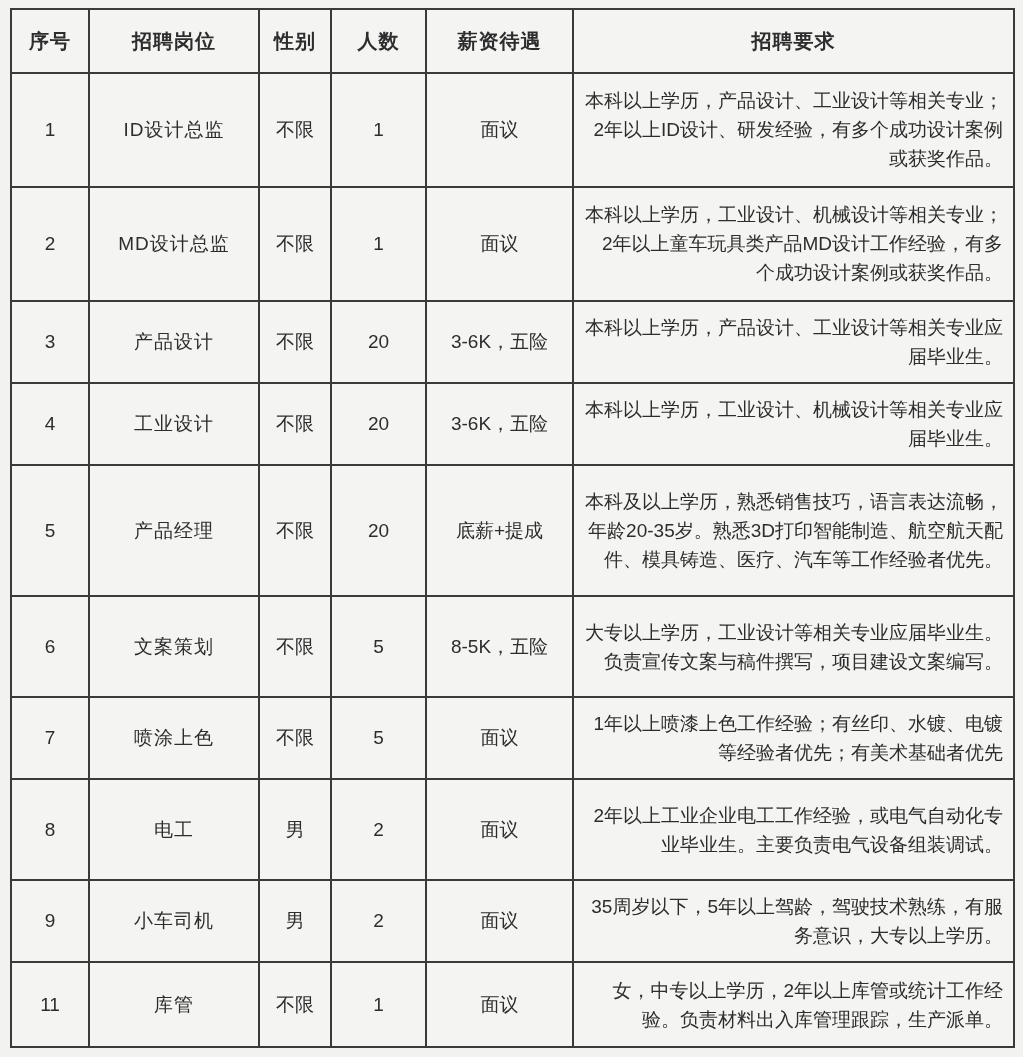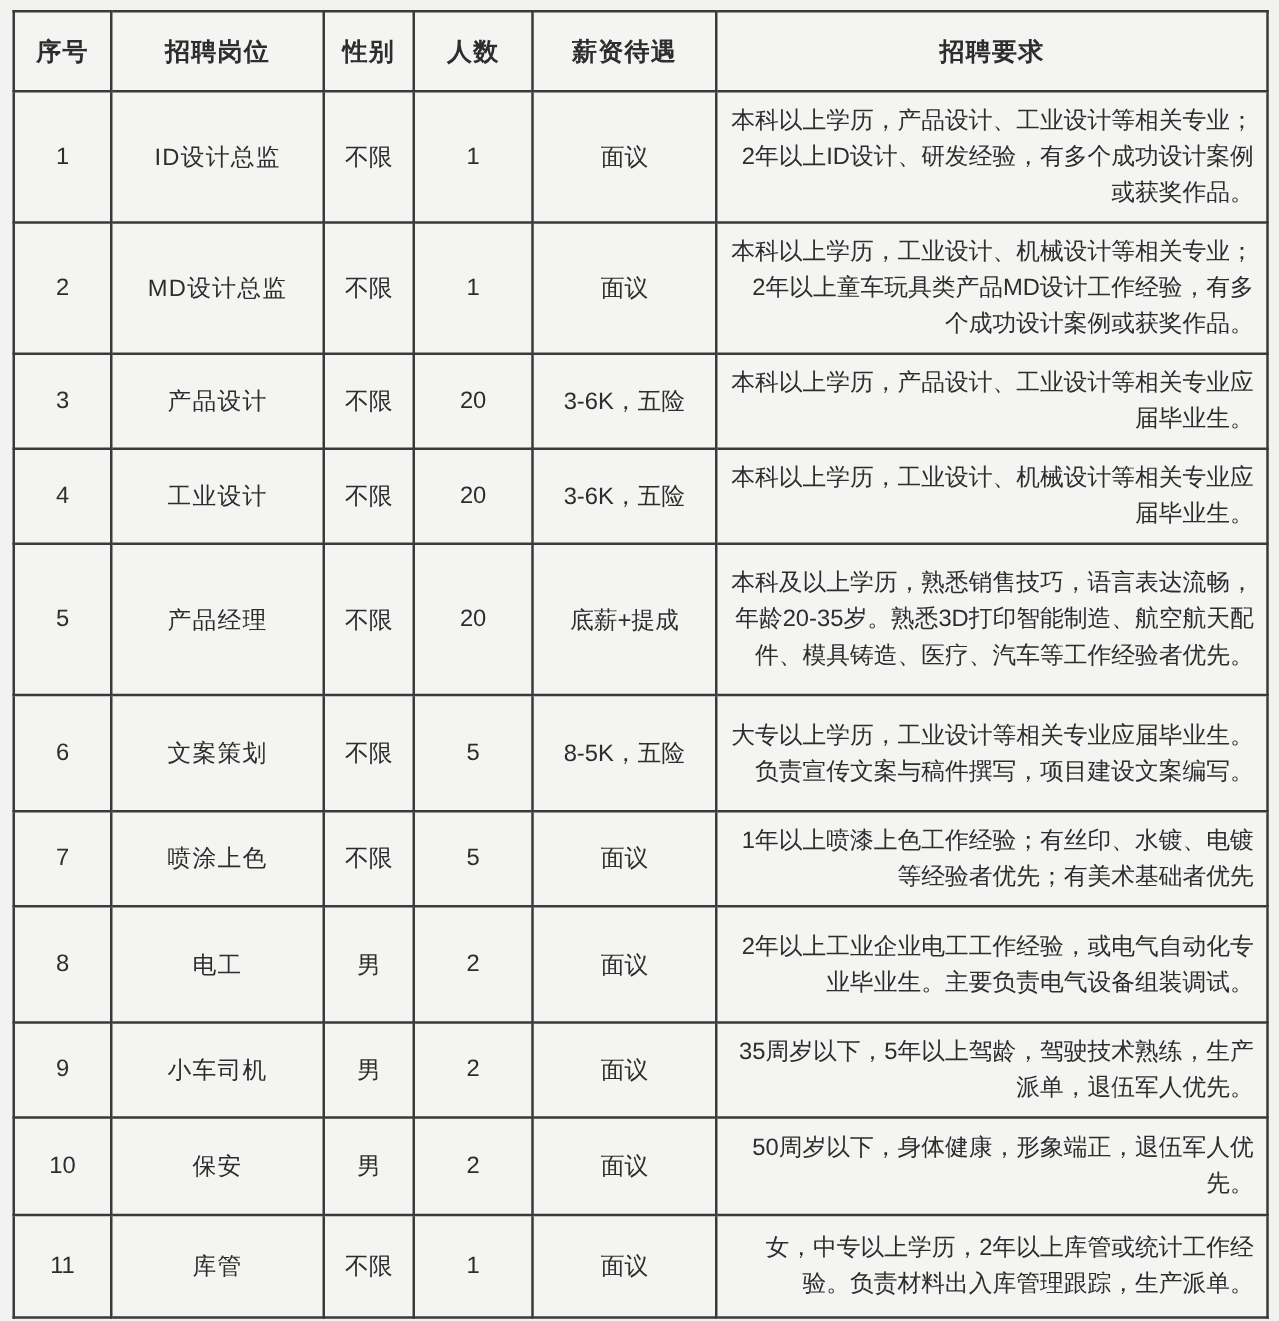--- a/index.html
+++ b/index.html
@@ -156,31 +156,23 @@
     <td class="cell-salary">面议</td>
     <td class="cell-requirements">2年以上工业企业电工工作经验，或电气自动化专业毕业生。主要负责电气设备组装调试。</td>
   </tr>
 
   <tr>
     <td class="cell-no">9</td>
     <td class="cell-position">小车司机</td>
     <td class="cell-gender">男</td>
     <td class="cell-count">2</td>
     <td class="cell-salary">面议</td>
-    <td class="cell-requirements">35周岁以下，5年以上驾龄，驾驶技术熟练，生产派单，退伍军人优先。</td>
+    <td class="cell-requirements">35周岁以下，5年以上驾龄，驾驶技术熟练，有服务意识，大专以上学历。</td>
   </tr>
 
-  <tr>
-    <td class="cell-no">10</td>
-    <td class="cell-position">保安</td>
-    <td class="cell-gender">男</td>
-    <td class="cell-count">2</td>
-    <td class="cell-salary">面议</td>
-    <td class="cell-requirements">50周岁以下，身体健康，形象端正，退伍军人优先。</td>
-  </tr>
 
   <tr>
     <td class="cell-no">11</td>
     <td class="cell-position">库管</td>
     <td class="cell-gender">不限</td>
     <td class="cell-count">1</td>
     <td class="cell-salary">面议</td>
     <td class="cell-requirements">女，中专以上学历，2年以上库管或统计工作经验。负责材料出入库管理跟踪，生产派单。</td>
   </tr>
 </tbody>

